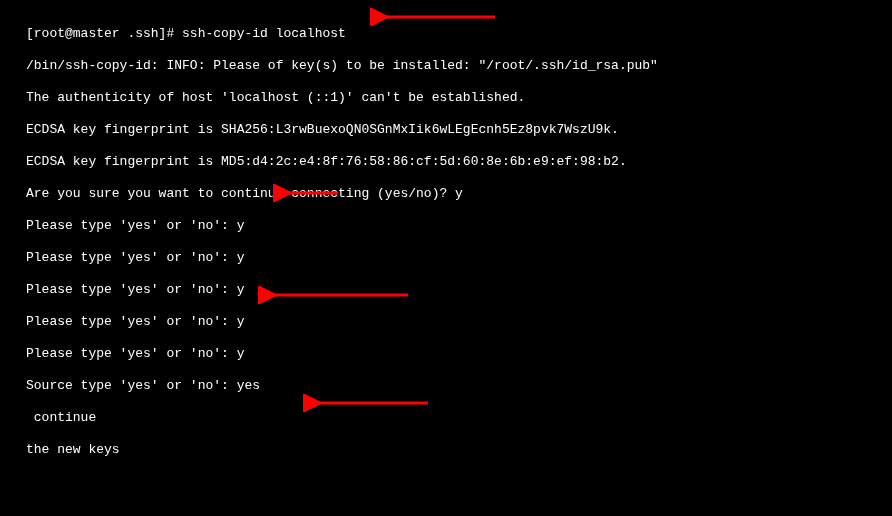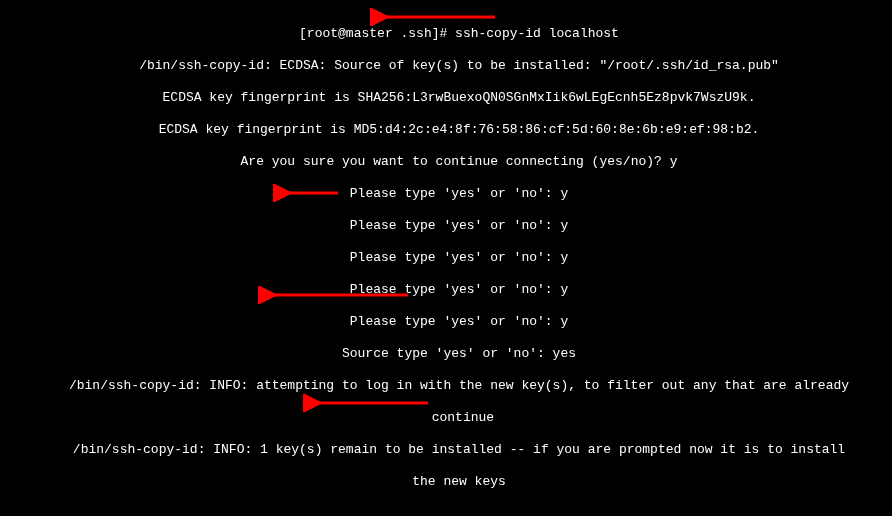--- a/index.html
+++ b/index.html
@@ -15,45 +15,43 @@
       font-family: "Courier New", Consolas, monospace;
       font-size: 13px;
       line-height: 16px;
       color: #fff;
       padding: 10px 0 0 26px;
       white-space: pre;
     }
     .line {
       display: block;
       min-height: 16px;
-      text-align: center;
     }
     .arrow {
       position: absolute;
       pointer-events: none;
     }
   </style>
 </head>
 <body>
 
 <div class="terminal">
 <span class="line">[root@master .ssh]# ssh-copy-id localhost</span>
-<span class="line">/bin/ssh-copy-id: ECDSA: Source of key(s) to be installed: "/root/.ssh/id_rsa.pub"</span>
+<span class="line">/bin/ssh-copy-id: INFO: Please of key(s) to be installed: "/root/.ssh/id_rsa.pub"</span>
+<span class="line">The authenticity of host 'localhost (::1)' can't be established.</span>
 <span class="line">ECDSA key fingerprint is SHA256:L3rwBuexoQN0SGnMxIik6wLEgEcnh5Ez8pvk7WszU9k.</span>
 <span class="line">ECDSA key fingerprint is MD5:d4:2c:e4:8f:76:58:86:cf:5d:60:8e:6b:e9:ef:98:b2.</span>
 <span class="line">Are you sure you want to continue connecting (yes/no)? y</span>
 <span class="line">Please type 'yes' or 'no': y</span>
 <span class="line">Please type 'yes' or 'no': y</span>
 <span class="line">Please type 'yes' or 'no': y</span>
 <span class="line">Please type 'yes' or 'no': y</span>
 <span class="line">Please type 'yes' or 'no': y</span>
 <span class="line">Source type 'yes' or 'no': yes</span>
-<span class="line">/bin/ssh-copy-id: INFO: attempting to log in with the new key(s), to filter out any that are already</span>
 <span class="line"> continue</span>
-<span class="line">/bin/ssh-copy-id: INFO: 1 key(s) remain to be installed -- if you are prompted now it is to install</span>
 <span class="line">the new keys</span>
 
 
 
 
 
 
 
 
 

